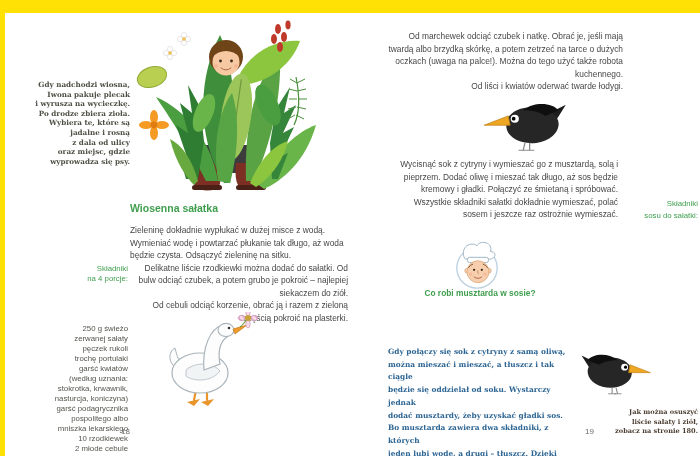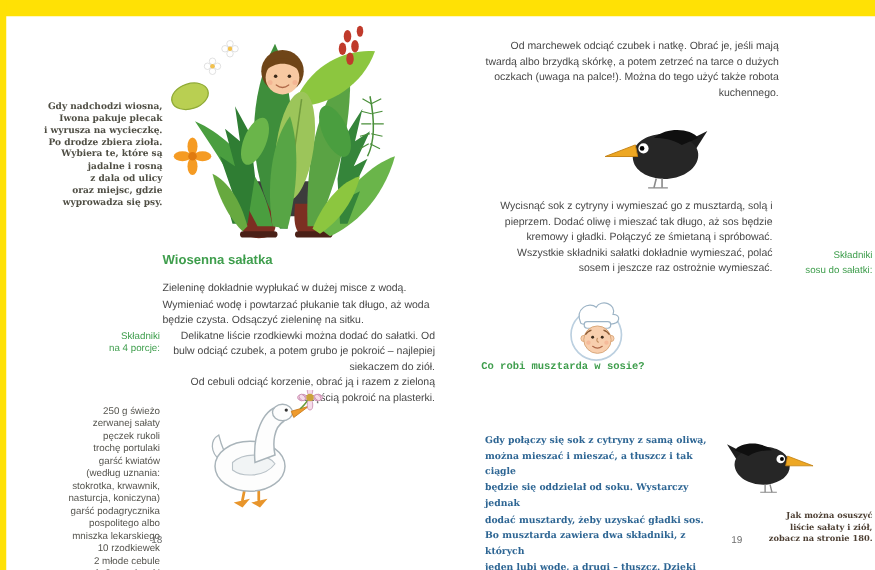--- a/index.html
+++ b/index.html
@@ -51,22 +51,22 @@
   .crow-note{
     font-family:"DejaVu Serif",serif;font-weight:bold;
     font-size:6.6px;color:var(--note);
   }
   .crow1-note{position:absolute;left:393px;top:112px;width:88px;text-align:right;line-height:10px;}
   .crow1-illo{position:absolute;left:482px;top:102px;width:86px;height:52px;}
   .body-right-mid{position:absolute;left:385px;top:158px;width:233px;}
   .sauce-ingredients{position:absolute;left:613px;top:158px;width:85px;text-align:left;line-height:11.6px;}
   .chef-illo{position:absolute;left:452px;top:240px;width:50px;height:50px;}
   .question{
-    position:absolute;left:385px;top:288px;width:190px;
-    font-family:Liberation Mono, monospace;font-weight:bold;
+    position:absolute;left:385px;top:288px;width:190px;text-align:center;
+    font-family:Liberation Sans, sans-serif;font-weight:bold;
     font-size:8.4px;color:var(--green);
   }
   .answer{
     position:absolute;left:388px;top:306px;width:184px;text-align:left;
     font-family:"DejaVu Serif",serif;font-weight:bold;
     font-size:7.4px;line-height:12.7px;color:var(--blue);
   }
   .crow2-illo{position:absolute;left:580px;top:350px;width:72px;height:50px;}
   .crow2-illo svg{transform:scaleX(-1);}
   .crow2-note{position:absolute;left:614px;top:368px;width:84px;text-align:right;line-height:9.6px;}
@@ -220,20 +220,21 @@
         </g>
         <circle cx="0" cy="0" r="3" fill="#caa23a"></circle>
       </g>
     </svg>
   </div>
 
   <div class="pagenum pagenum-left">18</div>
 
   <div class="body-right-top body-text">
     <p class="indent">Od marchewek odciąć czubek i natkę. Obrać je, jeśli mają twardą albo brzydką skórkę, a potem zetrzeć na tarce o dużych oczkach (uwaga na palce!). Można do tego użyć także robota kuchennego.</p>
+    <p class="indent">Od liści i kwiatów oderwać twarde łodygi.</p>
   </div>
 
 
   <div class="crow1-illo">
     <svg viewBox="0 0 92 56" width="86" height="52">
       <path d="M64,16 L90,3 L78,22 Z" fill="#1d1d1d"></path>
       <path d="M26,22 C28,10 44,4 58,6 C74,8 84,16 82,26 C80,38 64,46 48,44 C34,42 24,34 26,22 Z" fill="#262626"></path>
       <path d="M44,9 C56,-1 76,1 82,9 L68,15 C60,10 52,9 44,9 Z" fill="#0f0f0f"></path>
       <circle cx="35" cy="18" r="4.4" fill="#fff"></circle>
       <circle cx="33.8" cy="18" r="2" fill="#000"></circle>

